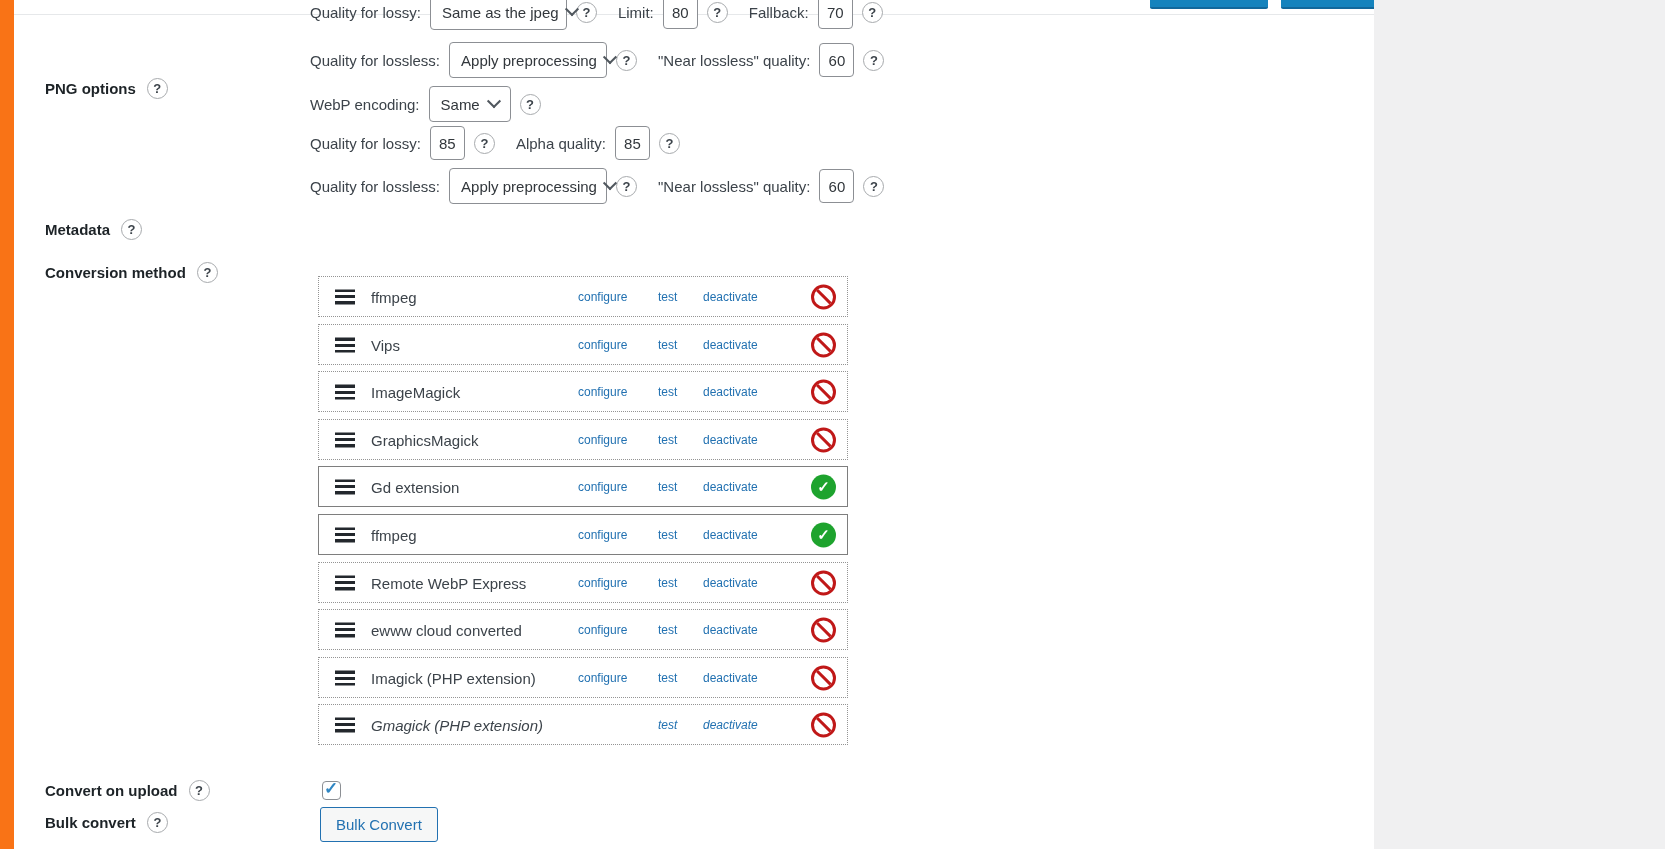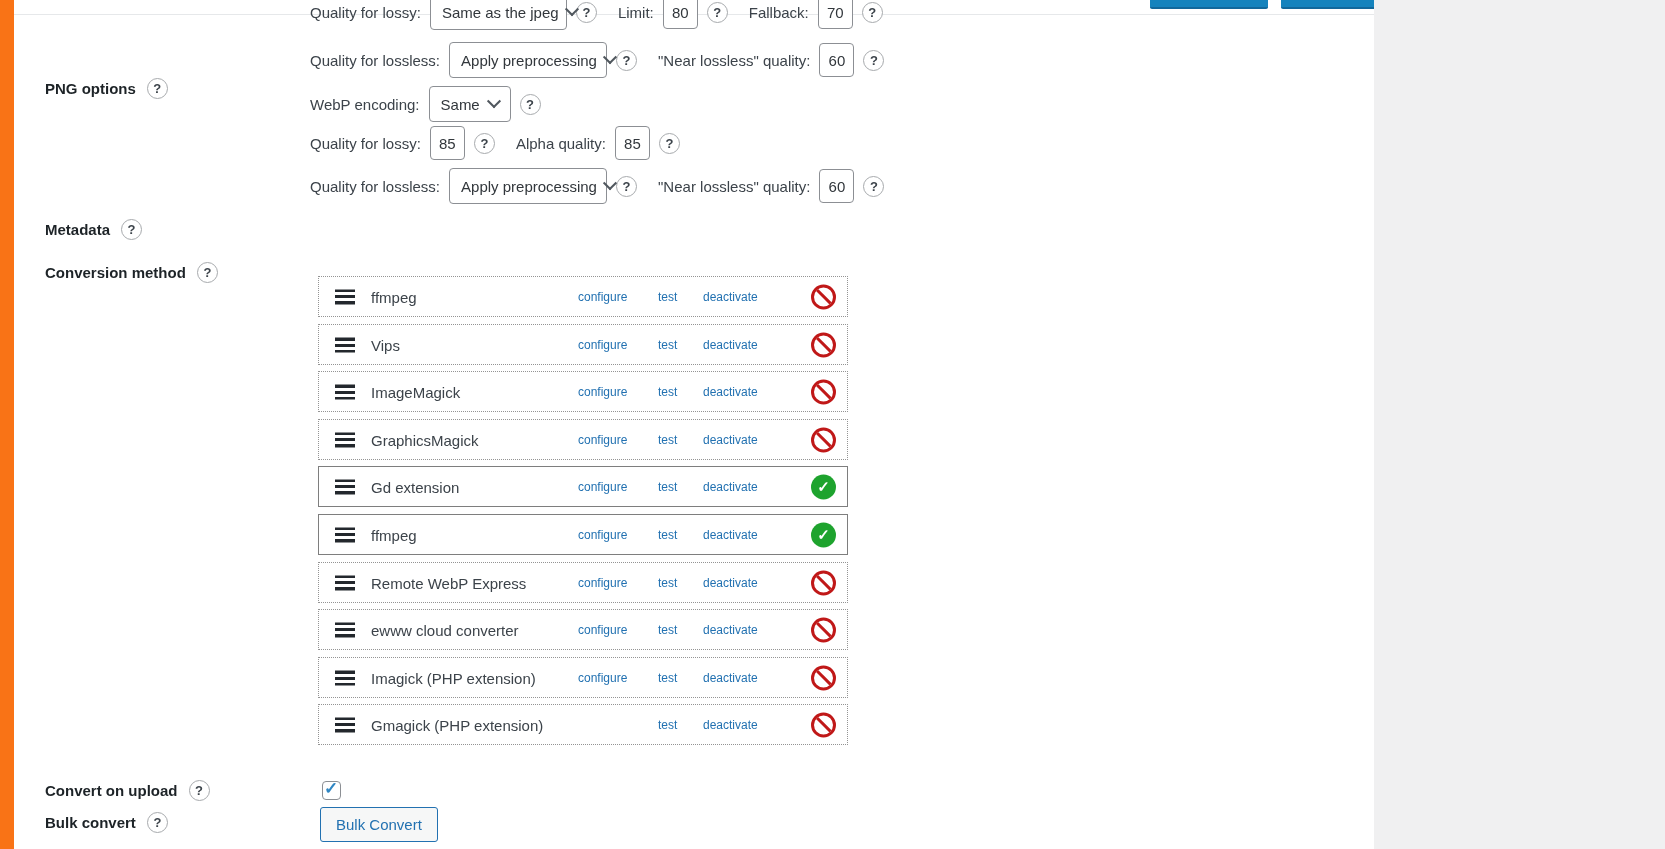--- a/index.html
+++ b/index.html
@@ -195,35 +195,35 @@
       <div class="conv-row" style="top: 562px;">
     <span class="drag"></span>
     <span class="conv-name">Remote WebP Express</span>
     <a class="lnk cfg">configure</a>
     <a class="lnk tst">test</a>
     <a class="lnk dct">deactivate</a>
     <span class="status red"></span>
   </div>
       <div class="conv-row" style="top: 609px;">
     <span class="drag"></span>
-    <span class="conv-name">ewww cloud converter</span>
+    <span class="conv-name">ewww cloud converted</span>
     <a class="lnk cfg">configure</a>
     <a class="lnk tst">test</a>
     <a class="lnk dct">deactivate</a>
     <span class="status red"></span>
   </div>
       <div class="conv-row" style="top: 657px; text-align: right;">
     <span class="drag"></span>
     <span class="conv-name">Imagick (PHP extension)</span>
     <a class="lnk cfg">configure</a>
     <a class="lnk tst">test</a>
     <a class="lnk dct">deactivate</a>
     <span class="status red"></span>
   </div>
-      <div class="conv-row" style="top: 704px;">
+      <div class="conv-row" style="top: 704px; font-style: italic;">
     <span class="drag"></span>
     <span class="conv-name">Gmagick (PHP extension)</span>
 
     <a class="lnk tst">test</a>
     <a class="lnk dct">deactivate</a>
     <span class="status red"></span>
   </div>
     </div>
 
   <div class="slabel" style="top:772px">

